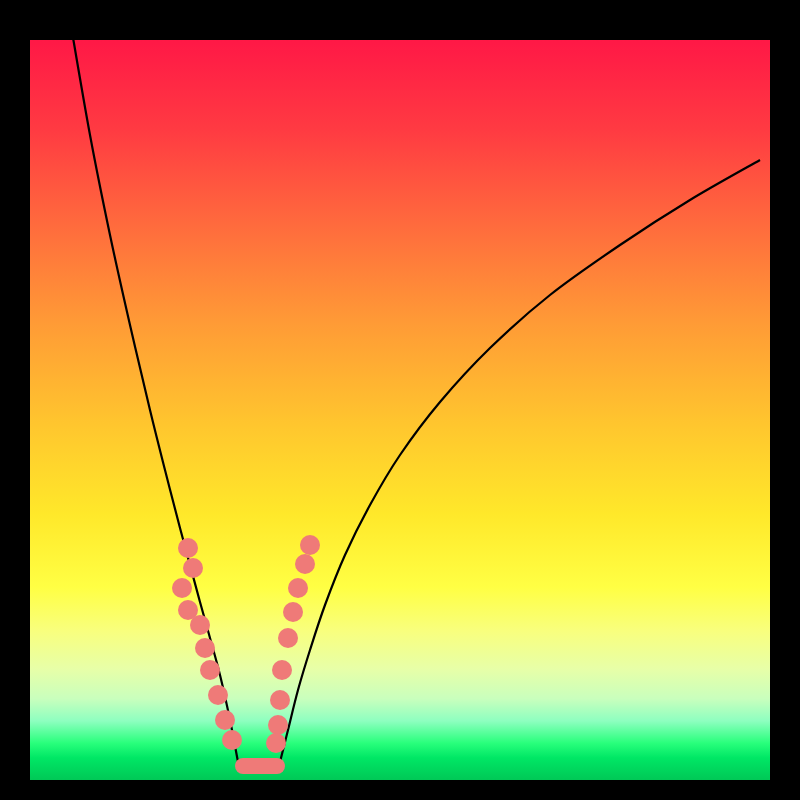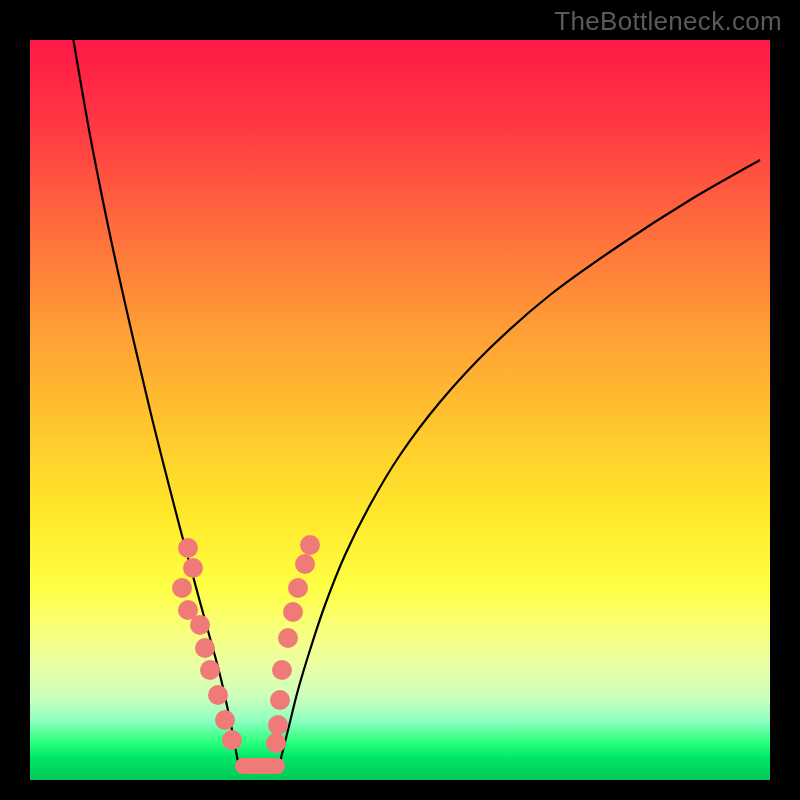--- a/index.html
+++ b/index.html
@@ -23,21 +23,20 @@
   .attrib{position:absolute;top:6px;right:18px;color:#5a5a5a;font-size:26px;font-weight:400;letter-spacing:.3px}
   svg.curves{position:absolute;left:0;top:0;width:740px;height:740px;overflow:visible}
   .curve{fill:none;stroke:#000;stroke-width:2.2}
   .dot{fill:#ef7a78;stroke:none}
   .blob{fill:#ef7a78;stroke:none}
 </style>
 </head>
 <body>
 
 <div class="frame">
-  <div class="attrib">TheBottleneck.com</div>
   <div class="plot">
     <svg class="curves" viewBox="0 0 740 740">
       <path id="path-left" class="curve" d="M 40 -20 C 43.333333333333336 -0.8333333333333321, 53.333333333333336 59.166666666666664, 60 95 C 66.66666666666667 130.83333333333334, 73.33333333333333 163.33333333333334, 80 195 C 86.66666666666667 226.66666666666666, 93.33333333333333 255.83333333333334, 100 285 C 106.66666666666667 314.1666666666667, 114.16666666666667 345.8333333333333, 120 370 C 125.83333333333333 394.1666666666667, 130 410.3333333333333, 135 430 C 140 449.6666666666667, 145.83333333333334 472.1666666666667, 150 488 C 154.16666666666666 503.8333333333333, 156.66666666666666 512.6666666666666, 160 525 C 163.33333333333334 537.3333333333334, 166.66666666666666 549.8333333333334, 170 562 C 173.33333333333334 574.1666666666666, 176.66666666666666 585.8333333333334, 180 598 C 183.33333333333334 610.1666666666666, 186.66666666666666 621.3333333333334, 190 635 C 193.33333333333334 648.6666666666666, 197 665.5, 200 680 C 203 694.5, 206.66666666666666 715, 208 722"></path>
       <path id="path-floor" class="curve" d="M 208 722 C 209.66666666666666 722.8333333333334, 214.33333333333334 726, 218 727 C 221.66666666666666 728, 226 728, 230 728 C 234 728, 238.66666666666666 728, 242 727 C 245.33333333333334 726, 248.66666666666666 722.8333333333334, 250 722"></path>
       <path id="path-right" class="curve" d="M 250 722 C 251.33333333333334 716.6666666666666, 255 702, 258 690 C 261 678, 264.3333333333333 663.3333333333334, 268 650 C 271.6666666666667 636.6666666666666, 275.5 624.1666666666666, 280 610 C 284.5 595.8333333333334, 289.1666666666667 580.8333333333334, 295 565 C 300.8333333333333 549.1666666666666, 307.5 531.6666666666666, 315 515 C 322.5 498.3333333333333, 330.8333333333333 481.6666666666667, 340 465 C 349.1666666666667 448.3333333333333, 358.3333333333333 432.1666666666667, 370 415 C 381.6666666666667 397.8333333333333, 395 379.8333333333333, 410 362 C 425 344.1666666666667, 441.6666666666667 325.8333333333333, 460 308 C 478.3333333333333 290.1666666666667, 498.3333333333333 272.1666666666667, 520 255 C 541.6666666666666 237.83333333333334, 566.6666666666666 220.83333333333334, 590 205 C 613.3333333333334 189.16666666666666, 636.6666666666666 174.16666666666666, 660 160 C 683.3333333333334 145.83333333333334, 718.3333333333334 126.66666666666667, 730 120"></path>
       <g id="markers">
           <circle cx="158" cy="508" r="10" class="dot"></circle>
           <circle cx="163" cy="528" r="10" class="dot"></circle>
           <circle cx="152" cy="548" r="10" class="dot"></circle>
           <circle cx="158" cy="570" r="10" class="dot"></circle>

